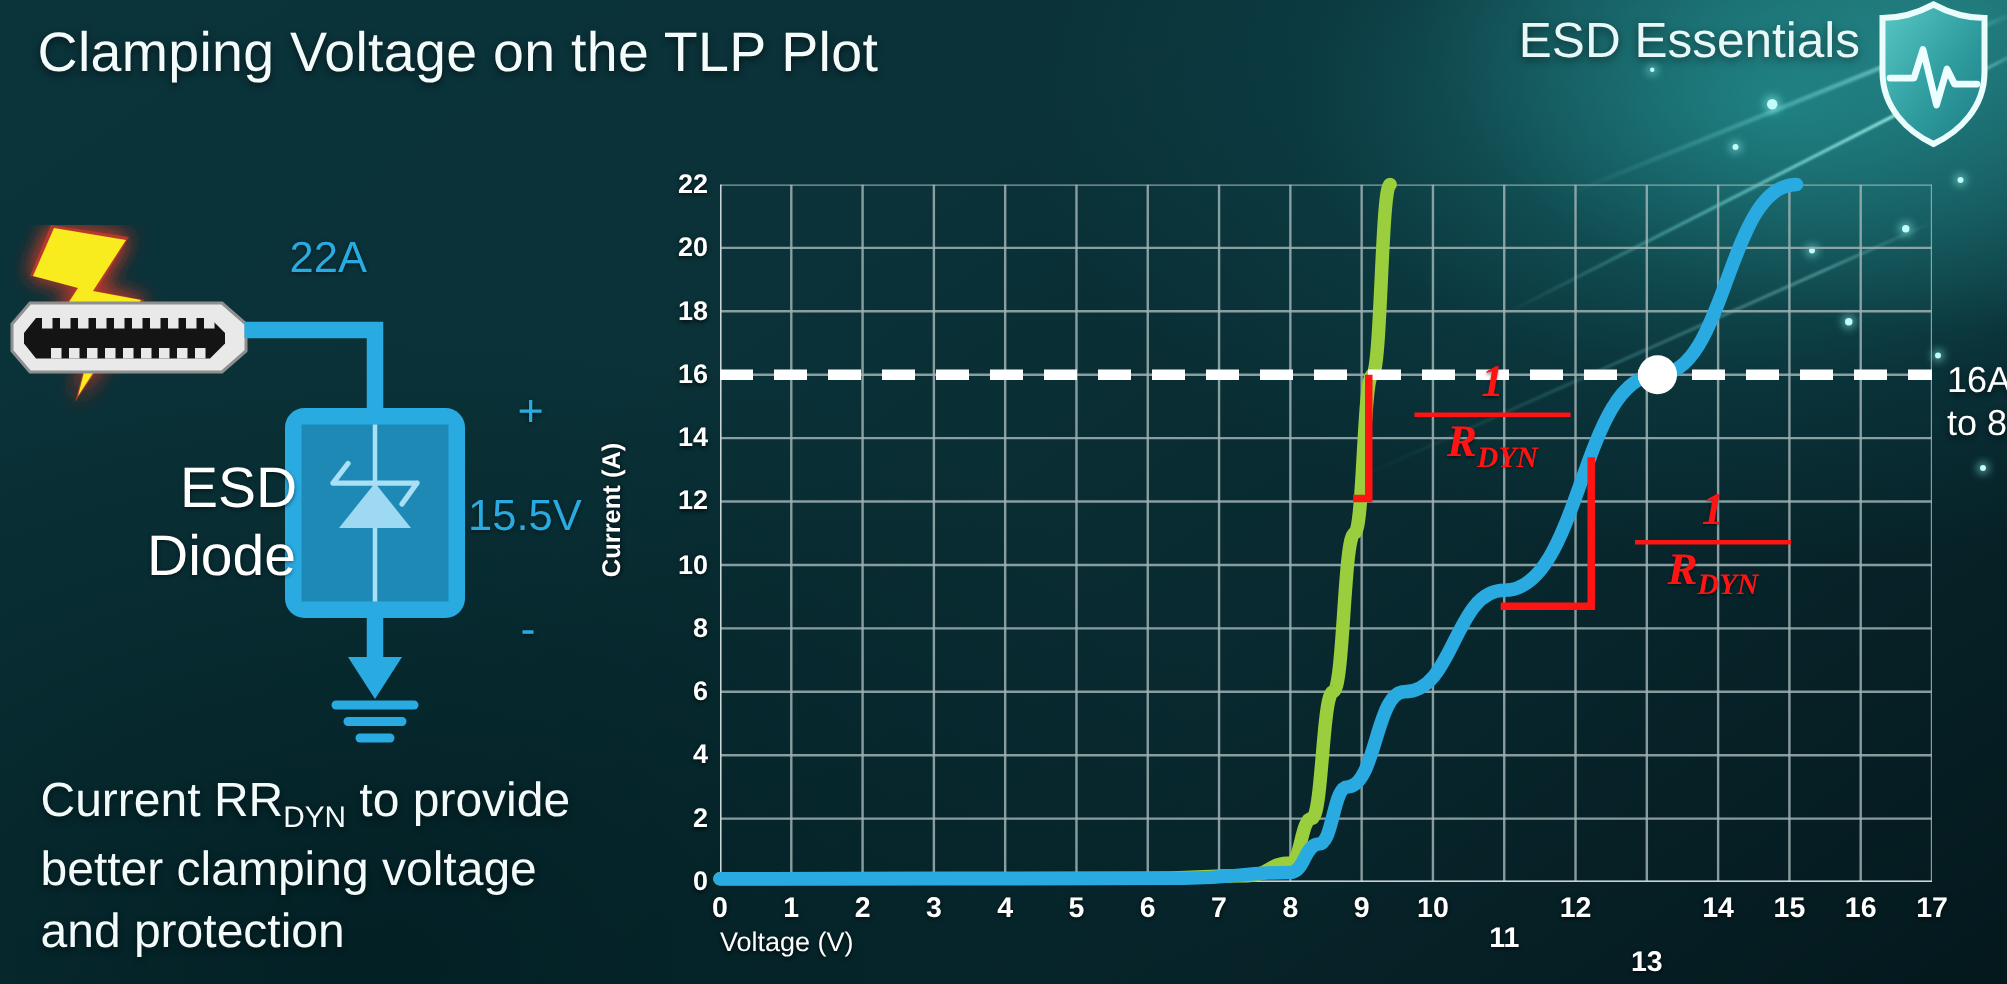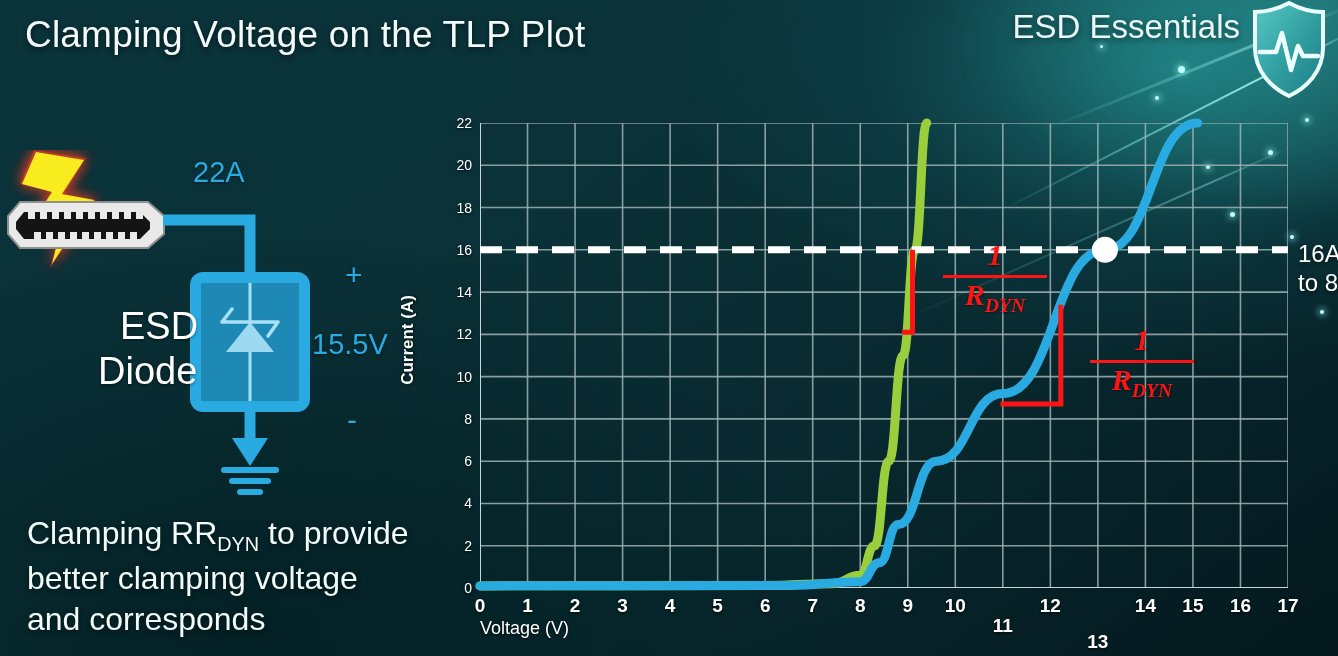--- a/index.html
+++ b/index.html
@@ -53,21 +53,21 @@
   #chart{position:absolute;left:400px;top:90px;width:938px;height:566px;}
   #plot{position:absolute;left:80px;top:33px;width:808px;height:465px;}
   #gridsvg{position:absolute;inset:0;}
   #curves{position:absolute;left:0;top:0;width:808px;height:465px;overflow:visible;}
   #chart-title{
     position:absolute;left:80px;top:5px;width:808px;text-align:center;
     font-size:21px;font-weight:bold;color:#ffffff;text-shadow:0 2px 4px rgba(0,0,0,.7);
     pointer-events:none;
   }
   .ytick{position:absolute;right:0;transform:translateY(-50%);
-    font-size:14px;font-weight:normal;color:#ffffff;text-align:right;
+    font-size:18px;font-weight:bold;color:#ffffff;text-align:right;
     text-shadow:0 1px 3px rgba(0,0,0,.8);}
   .xtick{position:absolute;top:0;transform:translateX(-50%);
     font-size:19px;font-weight:bold;color:#ffffff;
     text-shadow:0 1px 3px rgba(0,0,0,.8);}
   #ylabel{
     position:absolute;left:8px;top:250px;
     font-size:17px;font-weight:bold;color:#ffffff;
     transform:translate(-50%,-50%) rotate(-90deg);white-space:nowrap;
     text-shadow:0 1px 3px rgba(0,0,0,.8);
   }
@@ -190,23 +190,23 @@
 
     <div class="clbl" style="left:193px;top:6px;">22A</div>
     <div class="wlbl" style="left:120px;top:155px;">ESD</div>
     <div class="wlbl" style="left:98px;top:200px;">Diode</div>
     <div class="clbl" style="left:312px;top:178px;">15.5V</div>
     <div class="clbl" style="left:345px;top:108px;font-size:30px;">+</div>
     <div class="clbl" style="left:347px;top:253px;font-size:30px;">-</div>
   </div>
 
   <div id="caption">
-    <div><span>Clamping R</span><span>R</span><sub>DYN</sub><span> to provide</span></div>
+    <div><span>Current R</span><span>R</span><sub>DYN</sub><span> to provide</span></div>
     <div>better clamping voltage</div>
-    <div>and corresponds</div>
+    <div>and protection</div>
   </div>
 
   <div id="chart">
     <div id="ylabel">Current (A)</div>
     <div id="xlabel">Voltage (V)</div>
 
     <div id="yticks-host" style="position:absolute;left:0;top:33px;width:72px;height:465px;">
         <div class="ytick" style="top: 465px;">0</div>
         <div class="ytick" style="top: 422.727px;">2</div>
         <div class="ytick" style="top: 380.455px;">4</div>

